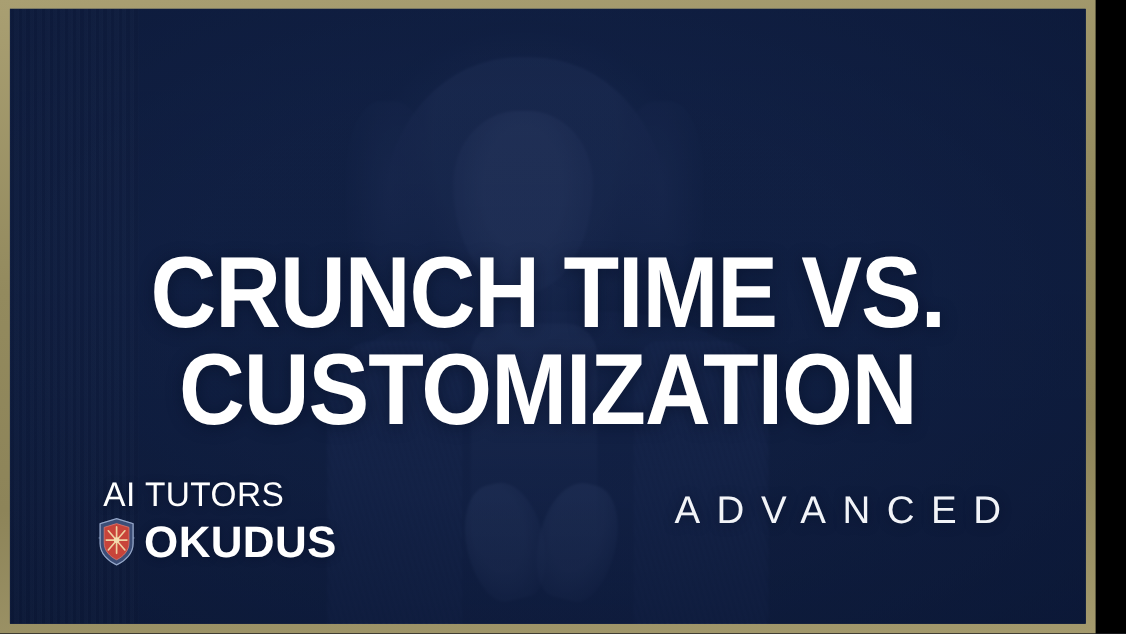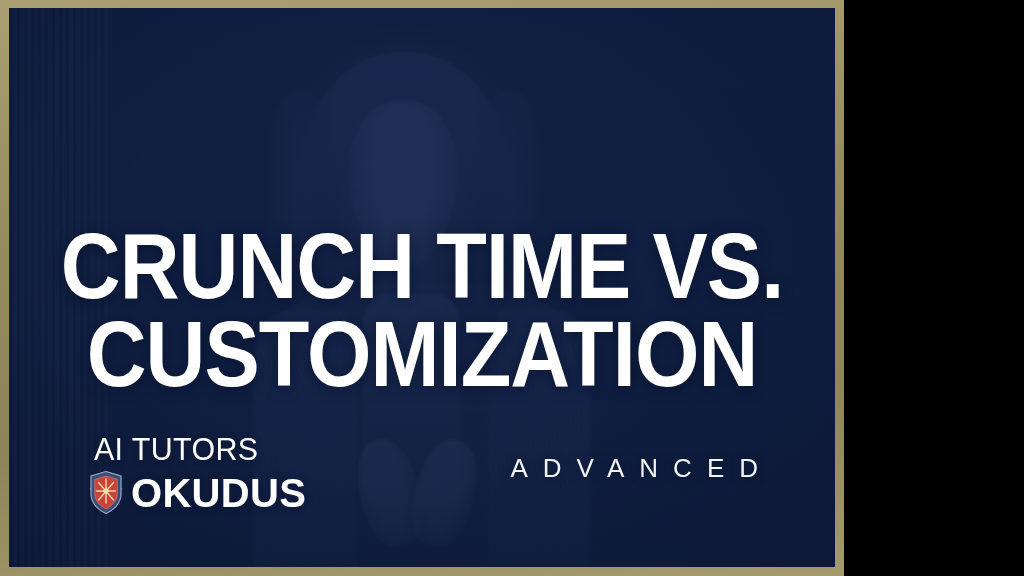--- a/index.html
+++ b/index.html
@@ -10,21 +10,21 @@
   body {
     width: 1024px;
     height: 576px;
     overflow: hidden;
     font-family: "Liberation Sans", sans-serif;
   }
 
   
   #slide {
     position: relative;
-    width: 844px;
+    width: 996px;
     height: 576px;
     box-sizing: border-box;
     background: linear-gradient(175deg, #a99f72 0%, #938a5e 40%, #8d8459 70%, #a49a6d 100%);
     padding: 8px 9px 9px 9px;
     overflow: hidden;
   }
 
   
   #stage {
     position: relative;
@@ -240,21 +240,21 @@
     line-height: 1;
     text-shadow: 0 1px 8px rgba(6,14,36,0.45);
   }
 
   
   .advanced {
     position: absolute;
     right: 62px;
     bottom: 86px;
     color: #f2f4f8;
-    font-size: 26px;
+    font-size: 35px;
     font-weight: 300;
     letter-spacing: 15px;
     line-height: 1;
     text-shadow: 0 1px 10px rgba(6,14,36,0.5);
   }
 </style>
 </head>
 <body>
 
 <div id="slide">

